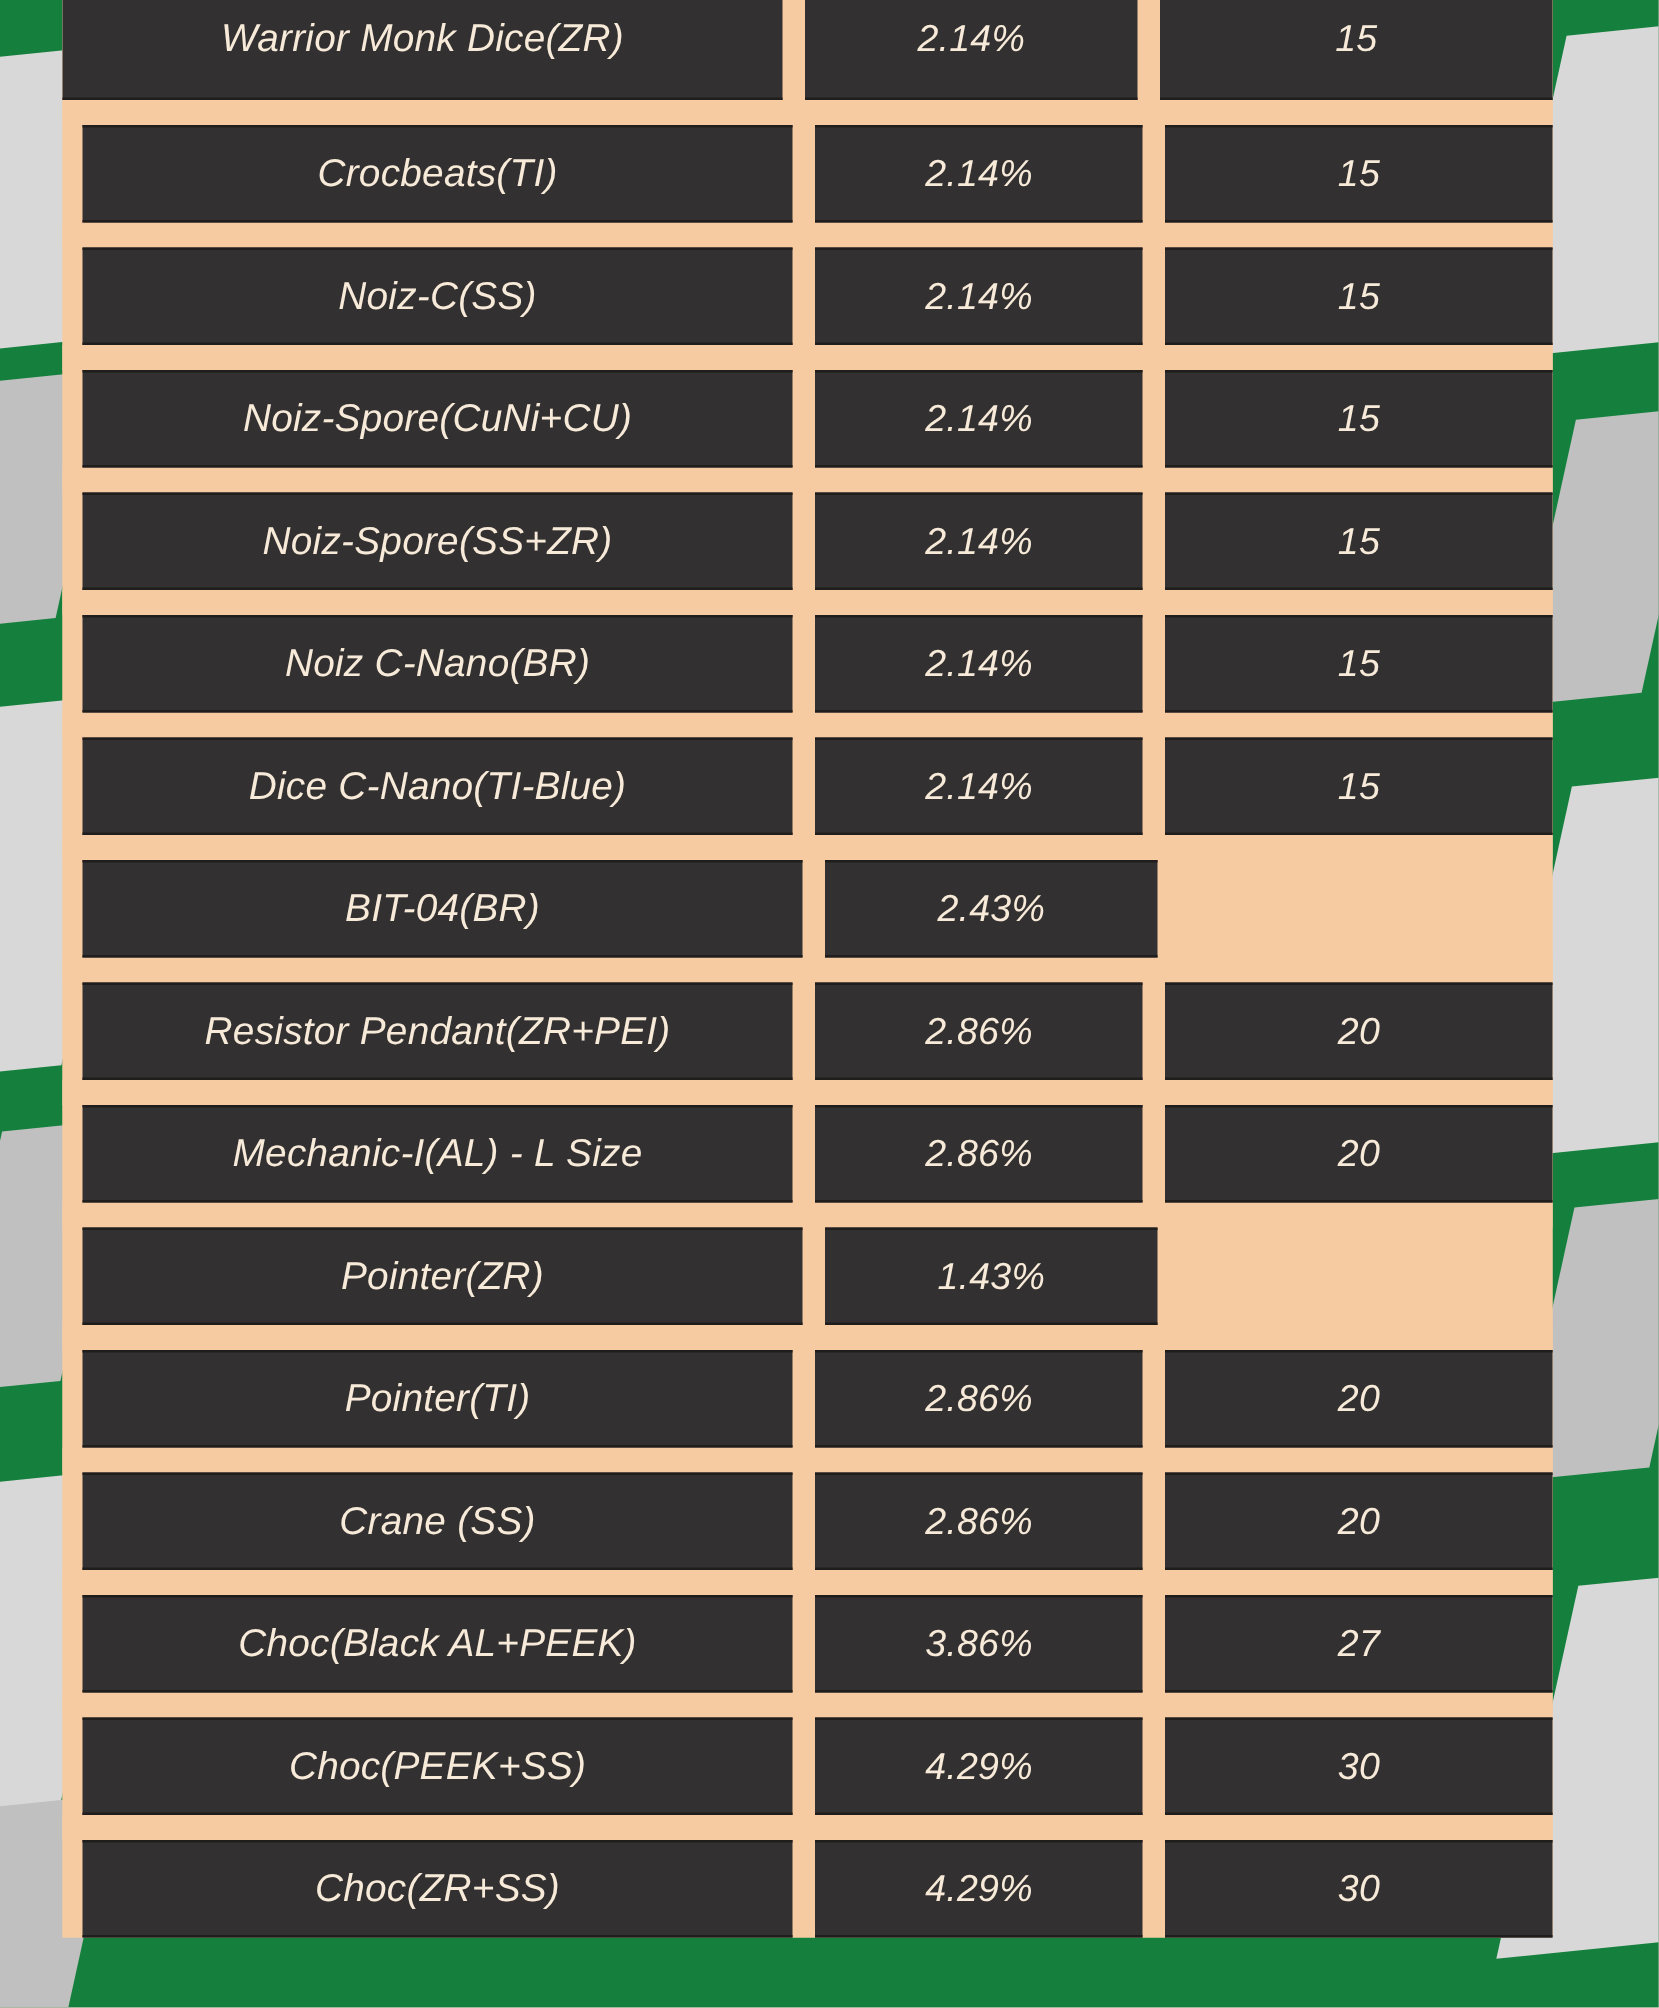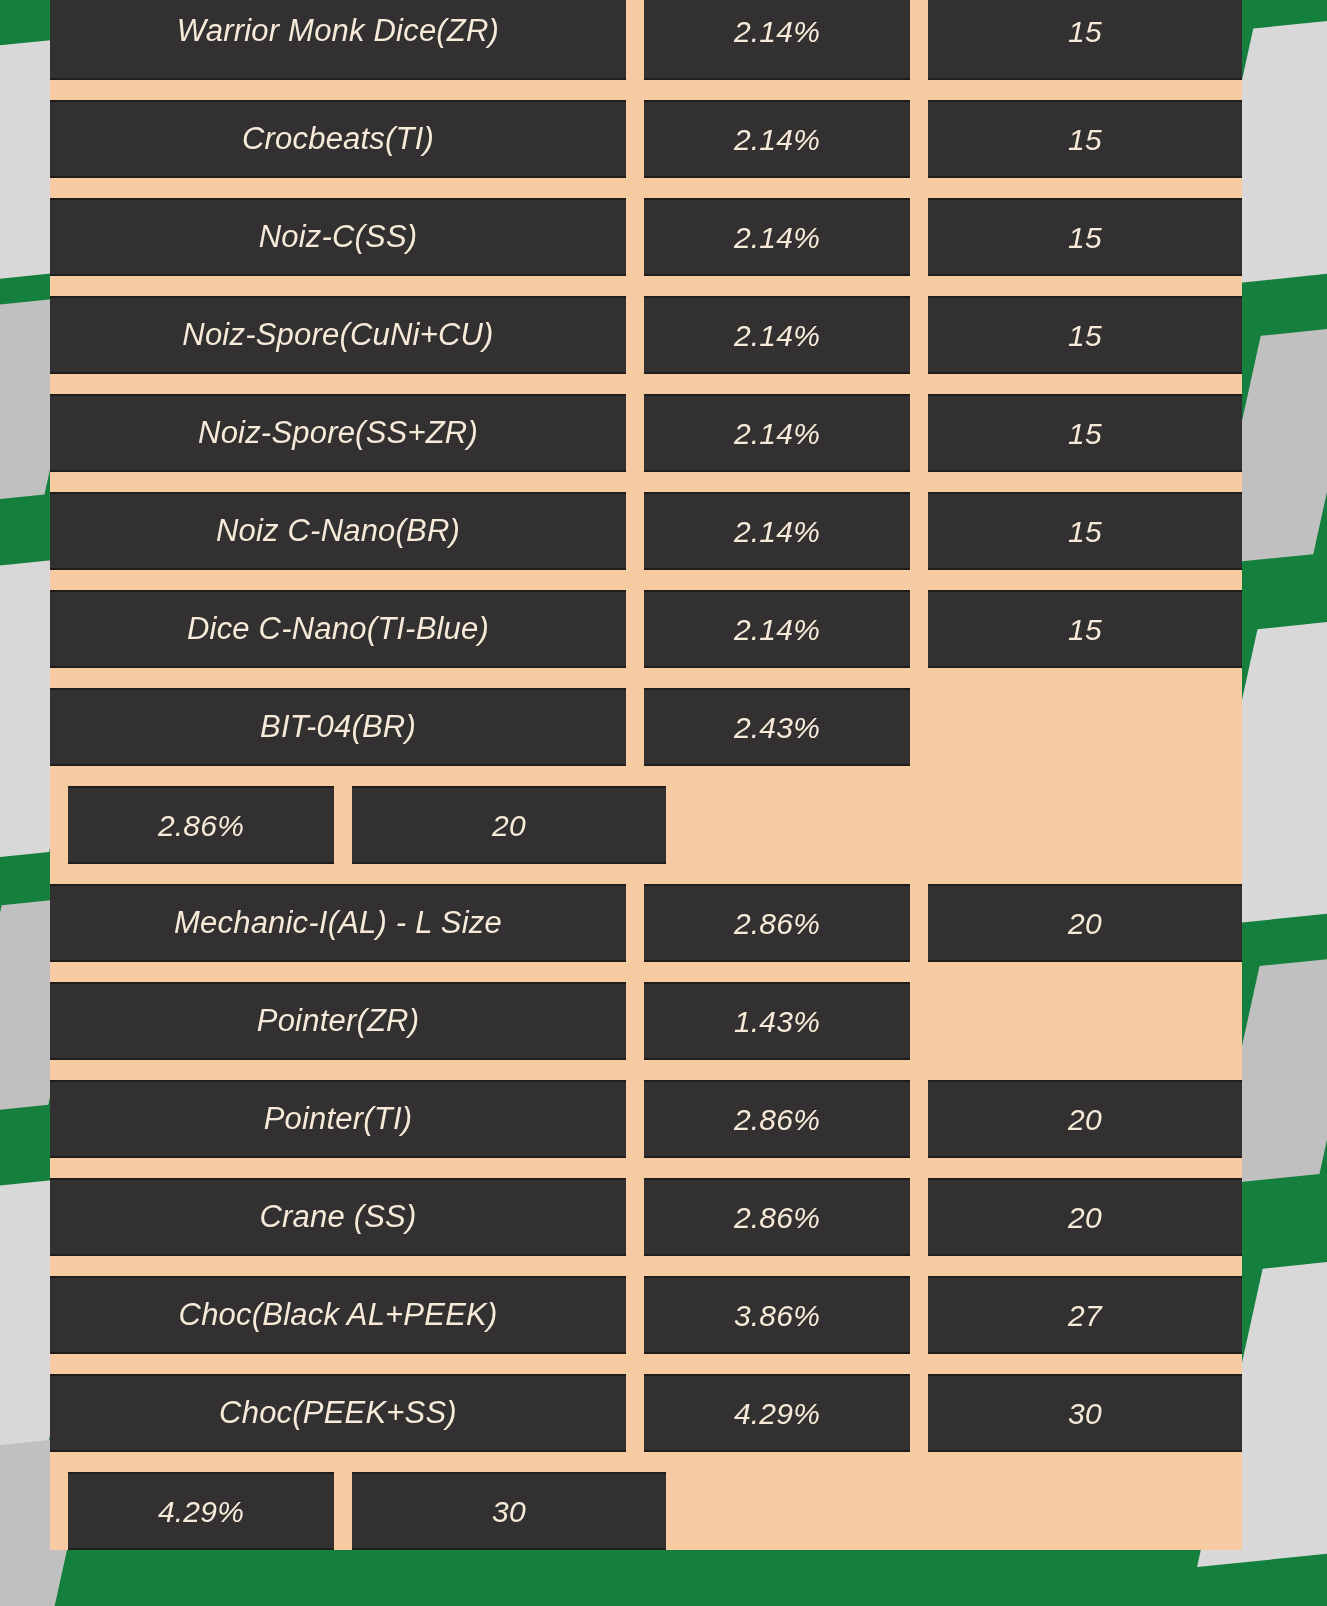--- a/index.html
+++ b/index.html
@@ -43,21 +43,21 @@
     width:1192px;
     background:#f6cba2;
     padding:0;
   }
   .row {
     display:flex;
     height:98px;
     align-items:stretch;
     background:#f6cba2;
   }
-  .row + .row { border-top:20px solid #f6cba2; height:98px; }
+  .row + .row { border-top:20px solid #f6cba2; height:98px;padding-left:16px; }
   .cell {
     background:#323030;
     color:#f7ead9;
     display:flex;
     align-items:center;
     justify-content:center;
     text-align:center;
     line-height:1.1;
     letter-spacing:.2px;
     border-top:2px solid #201d1d;
@@ -121,20 +121,21 @@
       <div class="row">
         <div class="cell c-name">Dice C-Nano(TI-Blue)</div>
         <div class="cell c-rate">2.14%</div>
         <div class="cell c-count">15</div>
       </div>
       <div class="row">
         <div class="cell c-name">BIT-04(BR)</div>
         <div class="cell c-rate">2.43%</div>
       </div>
       <div class="row">
+        <div class="cell c-name">Resistor Pendant(ZR+PEI)</div>
         <div class="cell c-rate">2.86%</div>
         <div class="cell c-count">20</div>
       </div>
       <div class="row">
         <div class="cell c-name">Mechanic-I(AL) - L Size</div>
         <div class="cell c-rate">2.86%</div>
         <div class="cell c-count">20</div>
       </div>
       <div class="row">
         <div class="cell c-name">Pointer(ZR)</div>
@@ -154,18 +155,19 @@
         <div class="cell c-name">Choc(Black AL+PEEK)</div>
         <div class="cell c-rate">3.86%</div>
         <div class="cell c-count">27</div>
       </div>
       <div class="row">
         <div class="cell c-name">Choc(PEEK+SS)</div>
         <div class="cell c-rate">4.29%</div>
         <div class="cell c-count">30</div>
       </div>
       <div class="row">
+        <div class="cell c-name">Choc(ZR+SS)</div>
         <div class="cell c-rate">4.29%</div>
         <div class="cell c-count">30</div>
       </div>
     </div>
 
 </div>
 
 </body></html>

